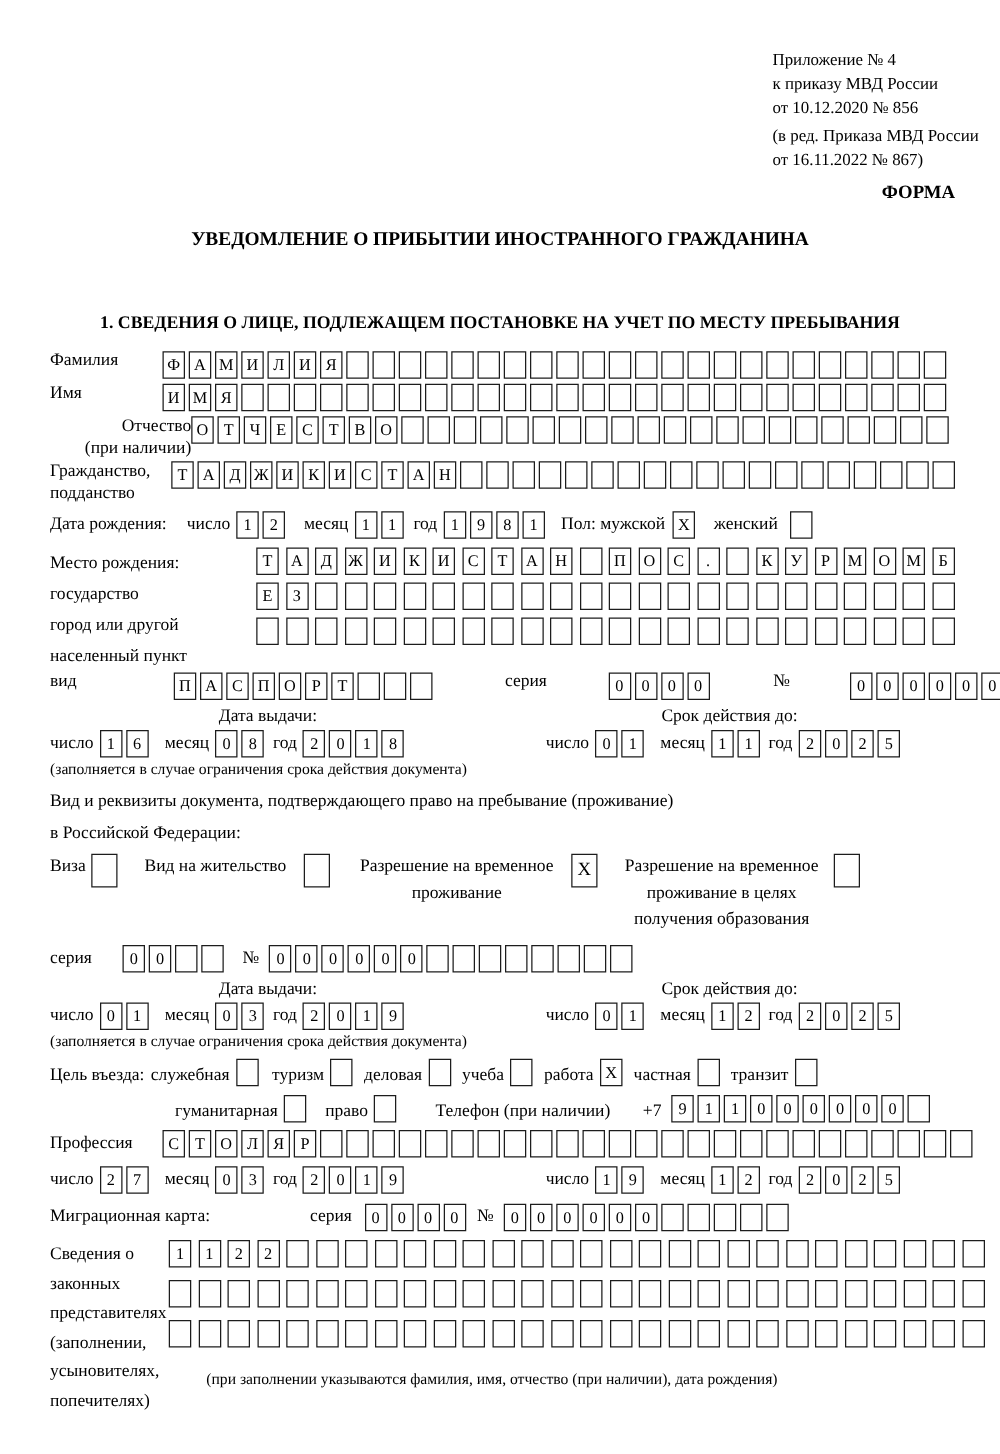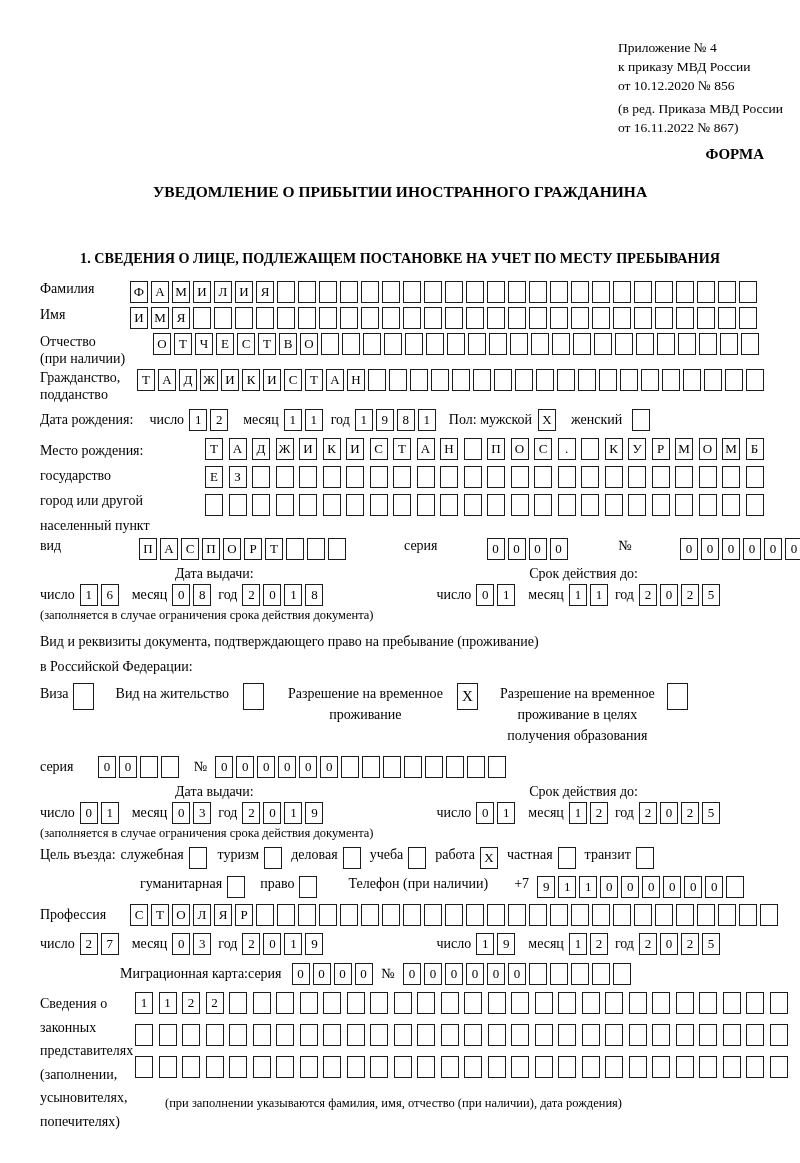--- a/index.html
+++ b/index.html
@@ -33,21 +33,21 @@
   .date-labels{display:flex;font-size:14px;margin:3px 0 2px;}
   .date-row{display:flex;align-items:center;margin-bottom:2px;}
   .dlabel{margin:0 5px 0 0;}
   .grp{display:flex;align-items:center;}
   .note{font-size:12.5px;text-align:left;margin:1px 6px 6px 0;}
   .intro{line-height:25px;margin-bottom:2px;}
   .opt-row{display:flex;align-items:flex-start;margin:4px 0 10px;}
   .opt{display:flex;align-items:flex-start;}
   .opt .txt{line-height:21px;}
   .opt .ctr{text-align:center;}
-  .purpose-row{display:flex;align-items:flex-start;flex-wrap:nowrap;margin-bottom:7px;}
+  .purpose-row{display:flex;align-items:flex-end;flex-wrap:nowrap;margin-bottom:7px;}
   .purpose-row .olabel{margin:0 5px 0 0;}
   .caption{font-size:12.5px;margin-top:8px;margin-left:30px;}
   .rep-lbl{width:95px;line-height:23.5px;font-size:14px;}
   .rep-rows .cells{margin-bottom:10px;}
 </style>
 </head>
 <body>
 
 <div class="hdr">
   <div>Приложение № 4</div>
@@ -133,21 +133,21 @@
         <span class="cell"></span>
         <span class="cell"></span>
         <span class="cell"></span>
         <span class="cell"></span>
         <span class="cell"></span>
         <span class="cell"></span>
       </span>
   </div>
 
   <div class="row" style="margin-bottom:2px;">
-    <span class="lbl lbl2" style="width:113px;">
+    <span class="lbl lbl2" style="width:113px;text-align:right;">
       <span>Отчество</span><br>
       <span>(при наличии)</span>
     </span>
     <span class="cells">
         <span class="cell">О</span>
         <span class="cell">Т</span>
         <span class="cell">Ч</span>
         <span class="cell">Е</span>
         <span class="cell">С</span>
         <span class="cell">Т</span>
@@ -659,21 +659,21 @@
       <span class="cells">
           <span class="cell">2</span>
           <span class="cell">0</span>
           <span class="cell">2</span>
           <span class="cell">5</span>
         </span>
     </span>
   </div>
 
   <div class="row" style="align-items:center;margin-bottom:7px;">
-    <span class="lbl" style="width:208px;text-align:right;">Миграционная карта:</span>
+    <span class="lbl" style="width:208px;">Миграционная карта:</span>
     <span style="margin-right:10px;">серия</span>
     <span class="cells">
         <span class="cell">0</span>
         <span class="cell">0</span>
         <span class="cell">0</span>
         <span class="cell">0</span>
       </span>
     <span style="margin:0 8px 0 6px;">№</span>
     <span class="cells">
         <span class="cell">0</span>

